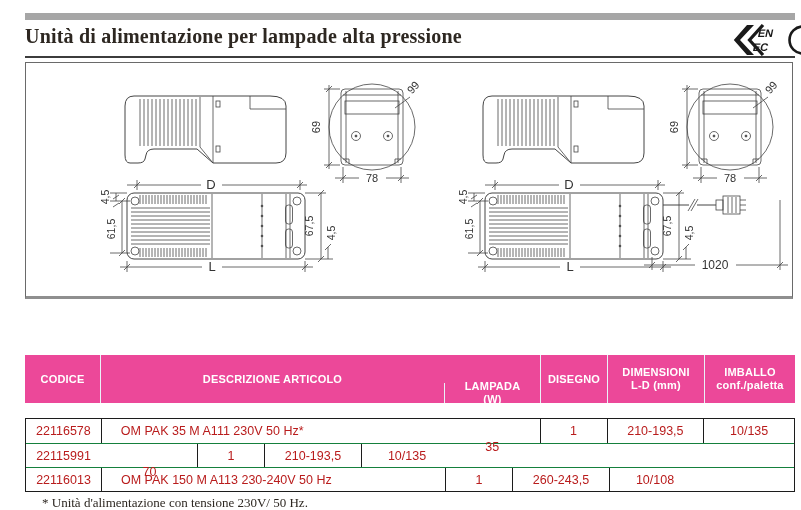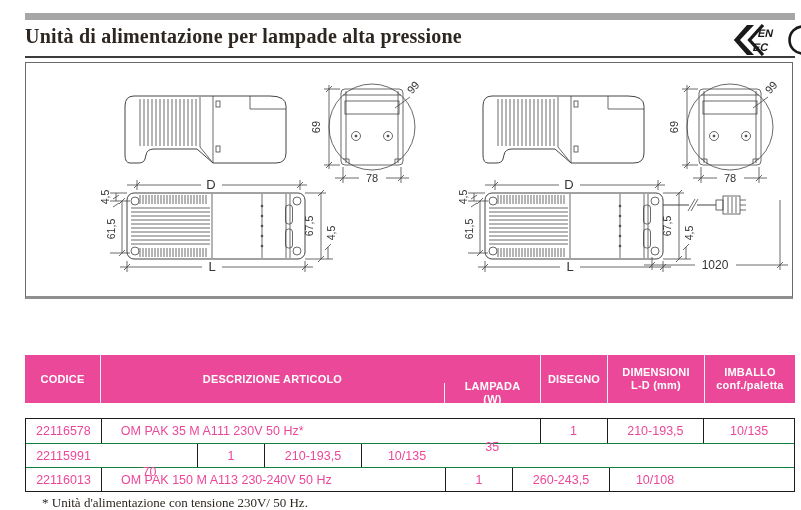--- a/index.html
+++ b/index.html
@@ -31,21 +31,21 @@
         box-sizing:border-box;color:#fff;font-size:11px;font-weight:bold;line-height:13px;
         text-align:center;letter-spacing:.2px;}
   .tbl-head .hcell + .hcell{border-left:1px solid #e9f2f8;}
   .c1{width:75px;} .c2{width:344px;} .c3{width:96px;margin-top:28px;} .c4{width:67px;} .c5{width:97px;} .c6{width:91px;}
 
   .tbl-body{position:absolute;left:25px;top:418px;width:770px;box-sizing:border-box;
         border:1px solid #1c1c1c;}
   .trow{display:flex;height:24px;box-sizing:border-box;}
   .trow + .trow{border-top:1px solid #15803d;}
   .tcell{box-sizing:border-box;display:flex;align-items:center;justify-content:center;
-        font-size:12.5px;color:#ec4899;}
+        font-size:12.5px;color:#b91c1c;}
   .tcell + .tcell{border-left:1px solid #1c1c1c;}
   .tcell.desc{justify-content:flex-start;padding-left:19px;text-align:right;}
 
   .footnote{position:absolute;left:42px;top:495px;font-family:"Liberation Serif",serif;
         font-size:13px;color:#2d2721;}
 </style>
 </head>
 <body>
 
 <div id="page">

